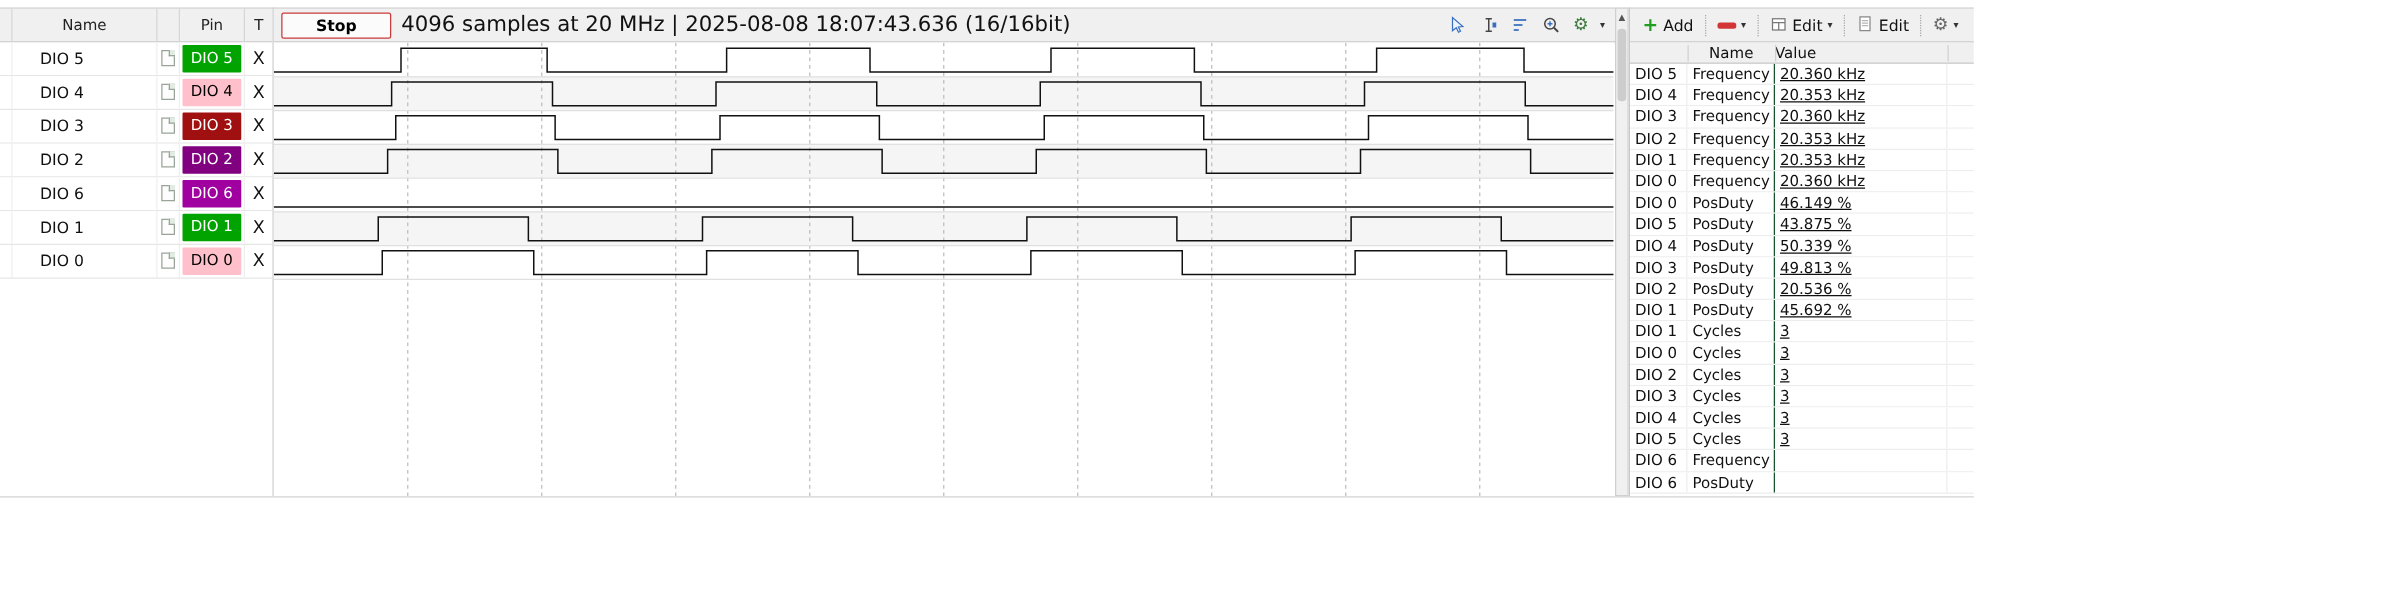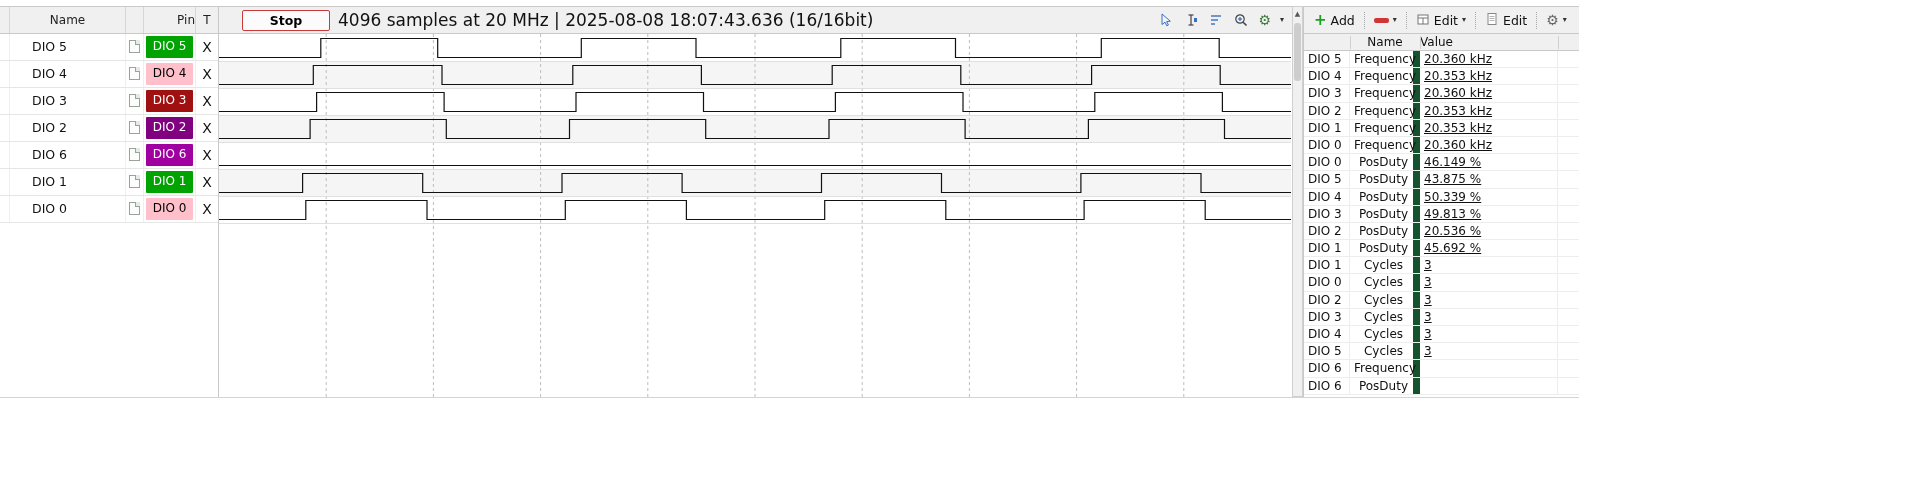--- a/index.html
+++ b/index.html
@@ -4,38 +4,38 @@
 <style>
   * { box-sizing: border-box; margin: 0; padding: 0; }
   html,body { background:#fff; }
   .app{position:relative;width:1579px;height:483px;background:#fff;
        font-family:"DejaVu Sans","Liberation Sans",sans-serif;font-size:12px;color:#111;overflow:hidden;}
 
   
   .channel-panel{position:absolute;left:0;top:6px;width:218px;height:391px;border-top:1px solid #c9c9c9;background:#fff;}
   .ch-header{display:flex;height:27px;background:#f0f0f0;border-bottom:1px solid #c9c9c9;}
   .hcell{border-right:1px solid #d6d6d6;text-align:center;line-height:26px;color:#222;}
-  .c-grip{width:10px;} .c-name{width:116px;} .c-note{width:18px;} .c-pin{width:52px;text-align:right;} .c-t{width:22px;border-right:none;}
+  .c-grip{width:10px;} .c-name{width:116px;} .c-note{width:18px;} .c-pin{width:52px;} .c-t{width:22px;border-right:none;}
   .ch-row{display:flex;height:27px;border-bottom:1px solid #e6e6e6;background:#fff;}
   .ch-row .cell{border-right:1px solid #efefef;}
   .cell-grip{width:10px;}
   .cell-name{width:116px;line-height:26px;padding-left:22px;font-size:12.5px;}
   .cell-note{width:18px;}
   .cell-pin{width:52px;padding:2px;}
   .cell-t{width:22px;text-align:center;line-height:26px;font-size:14px;border-right:none !important;}
   .pin-chip{width:100%;height:100%;text-align:center;line-height:21px;font-size:12px;border-radius:1px;}
   .note-icon{width:11px;height:13px;margin:6px auto 0;background:#fdfdfd;border:1px solid #9aa39a;position:relative;}
   .note-icon::after{content:"";position:absolute;right:-1px;top:-1px;width:4px;height:4px;background:#e3ece3;
                     border-left:1px solid #9aa39a;border-bottom:1px solid #9aa39a;}
 
   
   .plot-panel{position:absolute;left:218px;top:6px;width:1074px;height:391px;border-top:1px solid #c9c9c9;border-left:1px solid #c9c9c9;background:#fff;}
   .plot-toolbar{display:flex;align-items:center;height:27px;background:#f0f0f0;border-bottom:1px solid #c9c9c9;padding:0 6px;gap:8px;}
   .stop-btn{width:88px;height:21px;background:#fbfbfb;border:1px solid #c93a3a;border-radius:2px;
-            font-weight:bold;font-size:12.5px;font-family:inherit;cursor:pointer;margin-left:17px;}
+            font-weight:bold;font-size:12.5px;font-family:inherit;cursor:pointer;}
   .status{font-size:17px;white-space:nowrap;}
   .tool-icons{margin-left:auto;display:flex;align-items:center;gap:9px;padding-right:2px;}
   .tool-icons svg{display:block;}
   .gear-glyph{font-size:14px;color:#3d7a3d;line-height:1;}
   .caret{font-size:8px;color:#333;line-height:1;}
   .plot-body{position:relative;width:1072px;height:363px;background:#fff;overflow:hidden;cursor:crosshair;}
 
   
   .vscroll{position:absolute;top:6px;width:11px;height:391px;background:#f0f0f0;border:1px solid #cfcfcf;}
   .left-scroll{left:1292px;} .right-scroll{left:1899px;}
@@ -49,21 +49,21 @@
   .plus-icon{color:#1f9e1f;font-weight:bold;font-size:15px;line-height:1;}
   .minus-icon{width:15px;height:5px;background:#d23535;border-radius:2px;}
   .tb-sep{width:0;height:17px;border-left:1px dotted #a8a8a8;margin:0 4px;}
   .meas-header{position:relative;height:17px;background:#f0f0f0;border-bottom:1px solid #c9c9c9;font-size:12px;}
   .mh-name{position:absolute;left:46px;width:70px;text-align:center;line-height:16px;}
   .mh-value{position:absolute;left:116px;width:138px;text-align:left;line-height:16px;}
   .mh-sep{position:absolute;top:2px;height:13px;border-left:1px solid #cfcfcf;}
   .mh-s1{left:46px;} .mh-s2{left:116px;} .mh-s3{left:254px;}
   .m-row{display:flex;height:17.2px;border-bottom:1px solid #ededed;align-items:stretch;font-size:12px;background:#fff;}
   .m-ch{width:46px;padding-left:4px;border-right:1px solid #ededed;line-height:16px;}
-  .m-prop{width:70px;padding-left:4px;border-right:7px solid #14532d;line-height:16px;text-align:center;}
+  .m-prop{width:70px;padding-left:4px;border-right:1px solid #14532d;line-height:16px;}
   .m-val{width:138px;padding-left:4px;border-right:1px solid #ededed;line-height:16px;text-decoration:underline;}
   .m-fill{flex:1;}
 
   .bottom-line{position:absolute;left:0;top:397px;width:1910px;border-top:1px solid #d4d4d4;}
 </style>
 </head>
 <body>
 
 <div class="app">
 

